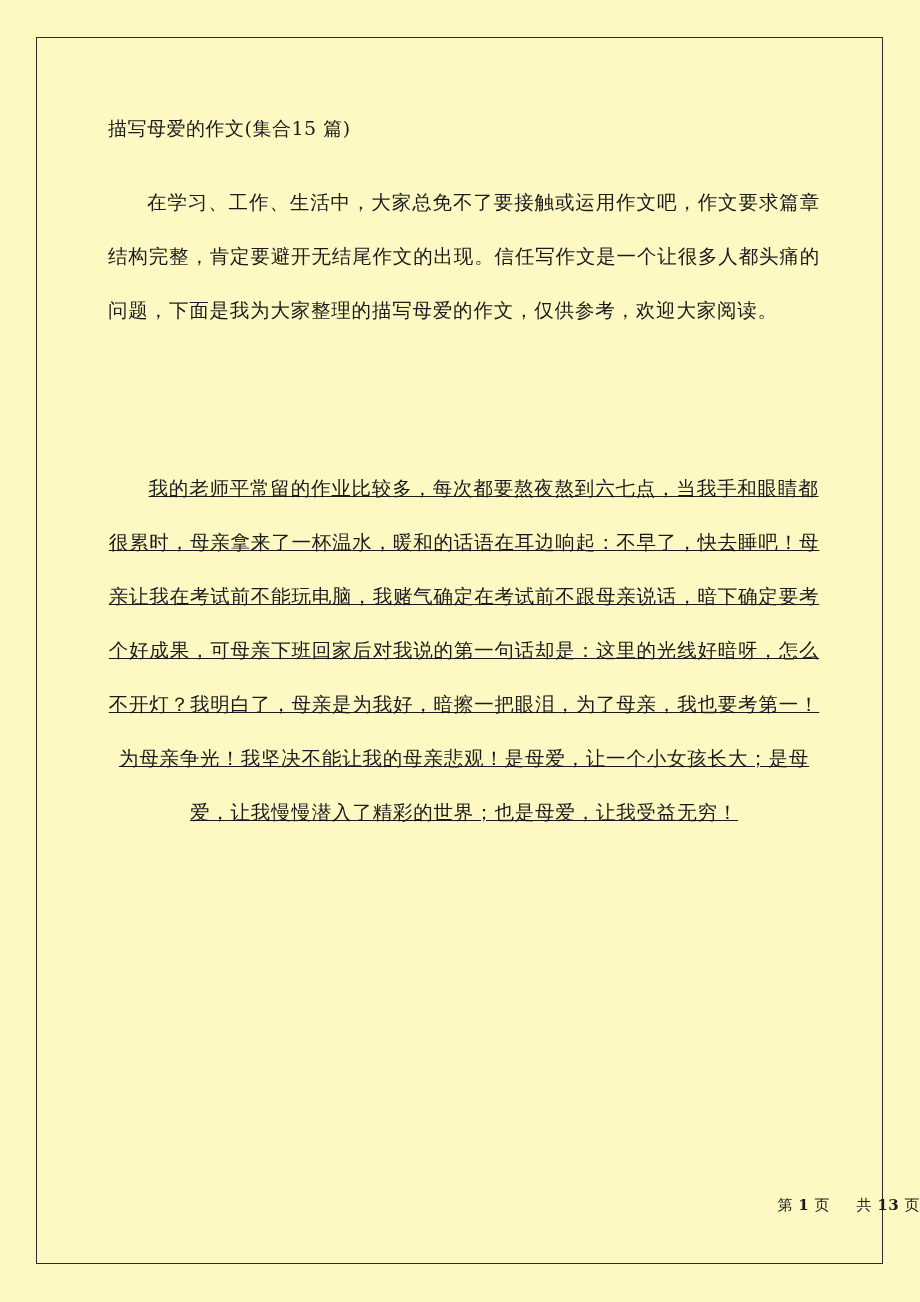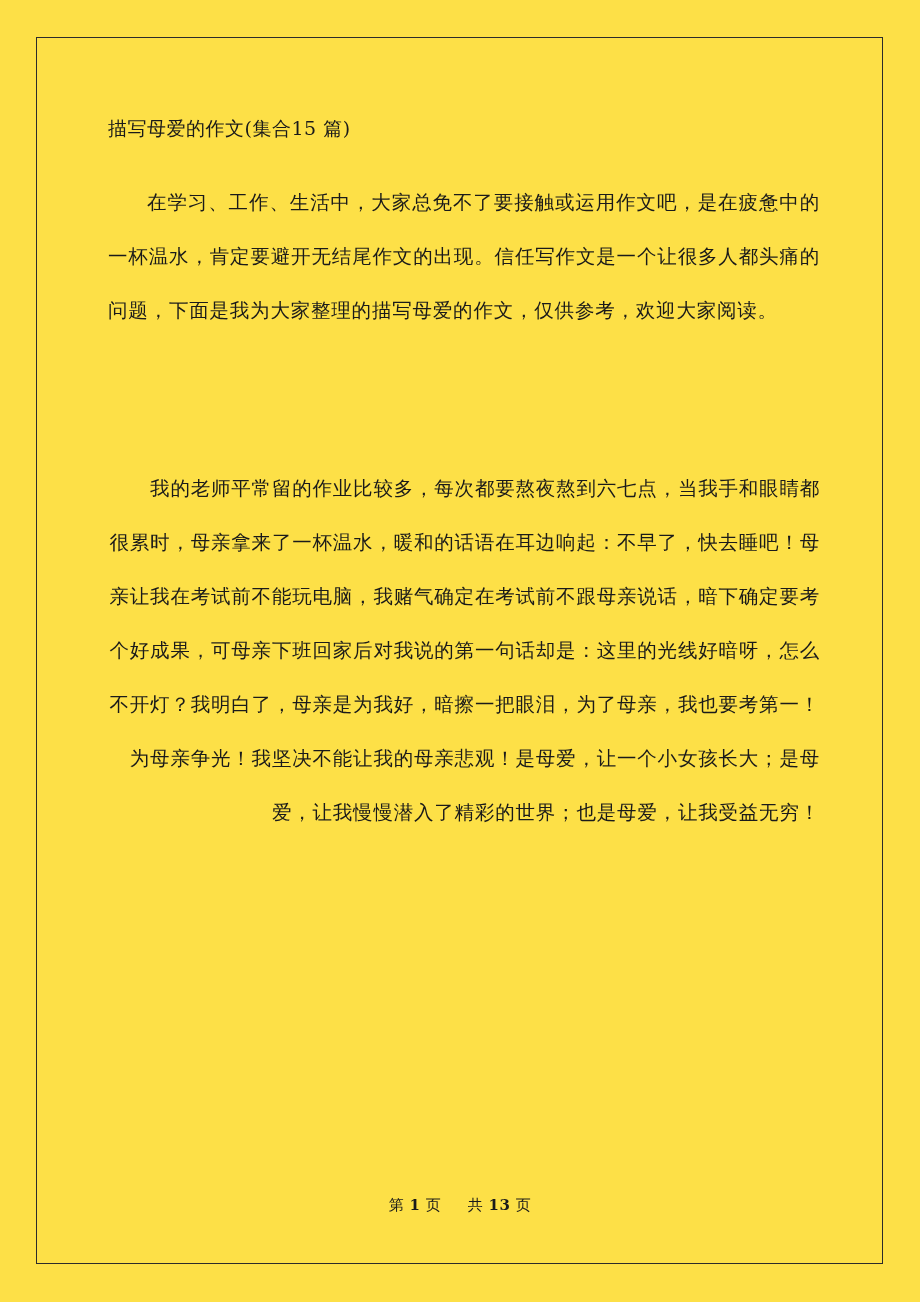--- a/index.html
+++ b/index.html
@@ -15,21 +15,21 @@
     position: relative;
     overflow: hidden;
   }
 
   .page {
     position: absolute;
     left: 0;
     top: 0;
     width: 920px;
     height: 1302px;
-    background: #fde047;
+    background: #fef9c3;
   }
 
   
   .page-frame {
     position: absolute;
     left: 36px;
     top: 37px;
     width: 847px;
     height: 1227px;
     border: 1px solid #2b2b2b;
@@ -57,40 +57,41 @@
     line-height: 54px;
     letter-spacing: 0.8px;
     text-align: justify;
     text-justify: inter-ideograph;
     text-indent: 2em;
     color: #1a1a1a;
     margin: 0;
   }
 
   .para.last-line-left {
-    text-align: right;
+    text-align: center;
+    text-decoration: underline;
   }
 
   .section-heading {
     font-size: 19px;
     line-height: 46px;
     letter-spacing: 0.5px;
     color: #1a1a1a;
     text-indent: 0;
     white-space: nowrap;
   }
   .gap-block { height: 96px; }
   .gap-heading { height: 28px; }
 
   .footer {
     position: absolute;
     left: 0;
     top: 1196px;
     width: 920px;
-    text-align: center;
+    text-align: right;
     font-size: 15px;
     letter-spacing: 0.5px;
     color: #1a1a1a;
   }
   .footer .pg-num {
     font-weight: bold;
   }
   .footer-sep {
     display: inline-block;
     width: 16px;
@@ -102,21 +103,21 @@
 <div class="page">
 
   <div class="page-frame"></div>
 
   <div class="content">
 
     <div class="doc-title">描写母爱的作文(集合15 篇)</div>
 
     <div class="gap-heading"></div>
 
-    <p class="para">在学习、工作、生活中，大家总免不了要接触或运用作文吧，是在疲惫中的一杯温水，肯定要避开无结尾作文的出现。信任写作文是一个让很多人都头痛的问题，下面是我为大家整理的描写母爱的作文，仅供参考，欢迎大家阅读。</p>
+    <p class="para">在学习、工作、生活中，大家总免不了要接触或运用作文吧，作文要求篇章结构完整，肯定要避开无结尾作文的出现。信任写作文是一个让很多人都头痛的问题，下面是我为大家整理的描写母爱的作文，仅供参考，欢迎大家阅读。</p>
 
     <div class="gap-block"></div>
 
 
     <div class="gap-heading"></div>
 
 
     <p class="para last-line-left">我的老师平常留的作业比较多，每次都要熬夜熬到六七点，当我手和眼睛都很累时，母亲拿来了一杯温水，暖和的话语在耳边响起：不早了，快去睡吧！母亲让我在考试前不能玩电脑，我赌气确定在考试前不跟母亲说话，暗下确定要考个好成果，可母亲下班回家后对我说的第一句话却是：这里的光线好暗呀，怎么不开灯？我明白了，母亲是为我好，暗擦一把眼泪，为了母亲，我也要考第一！为母亲争光！我坚决不能让我的母亲悲观！是母爱，让一个小女孩长大；是母爱，让我慢慢潜入了精彩的世界；也是母爱，让我受益无穷！</p>
 
   </div>

